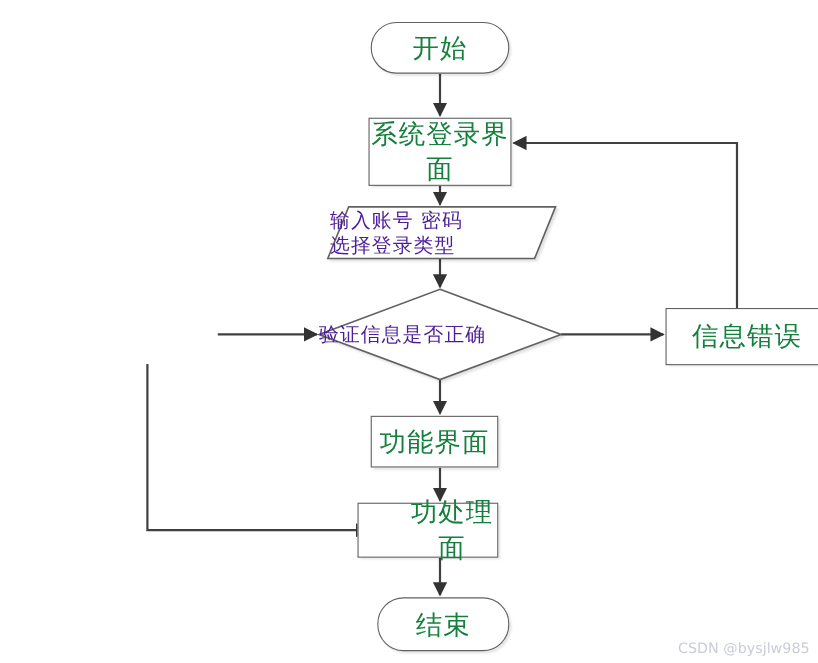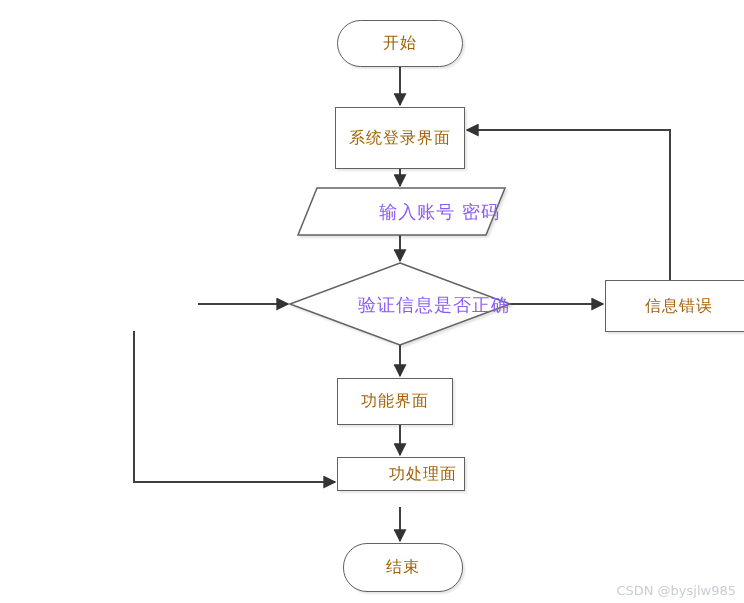--- a/index.html
+++ b/index.html
@@ -10,30 +10,30 @@
     font-family:"DejaVu Serif","Liberation Serif",serif;
     overflow:hidden;
   }
   svg.wires{position:absolute;left:0;top:0;width:744px;height:603px;}
   .node{
     position:absolute;
     display:flex;align-items:center;justify-content:center;
     background:#ffffff;
     border:1.5px solid #616161;
     box-shadow:2px 2px 2px rgba(0,0,0,0.10);
-    font-size:16px;color:#a16207;
+    font-size:24px;color:#15803d;
     letter-spacing:1px;
     box-sizing:border-box;
     text-align:center;
   }
   .terminator{border-radius:24px;}
   .shape-label{
     position:absolute;
-    display:flex;flex-direction:column;align-items:flex-end;justify-content:center;
-    font-size:18px;color:#8b5cf6;letter-spacing:1px;
+    display:flex;flex-direction:column;align-items:flex-start;justify-content:center;
+    font-size:18px;color:#4c1d95;letter-spacing:1px;
     text-align:center;line-height:23px;
     pointer-events:none;
   }
   .poly{filter:drop-shadow(2px 2px 1px rgba(0,0,0,0.12));}
   .watermark{
     position:absolute;right:8px;bottom:5px;
     font-family:"DejaVu Sans","Liberation Sans",sans-serif;
     font-size:13px;
   }
 </style>
@@ -71,36 +71,37 @@
   <div class="node terminator" style="left:337px;top:20px;width:126px;height:47px;">
     <span>开始</span>
   </div>
 
   <div class="node" style="left:335px;top:107px;width:130px;height:62px;">
     <span>系统登录界面</span>
   </div>
 
   <div class="shape-label" style="left:300px;top:188px;width:200px;height:47px;">
     <span>输入账号 密码</span>
+    <span>选择登录类型</span>
   </div>
 
   <div class="shape-label" style="left:290px;top:263px;width:220px;height:82px;">
     <span>验证信息是否正确</span>
   </div>
 
 
   <div class="node" style="left:605px;top:280px;width:148px;height:52px;">
     <span>信息错误</span>
   </div>
 
   <div class="node" style="left:337px;top:378px;width:116px;height:47px;">
     <span>功能界面</span>
   </div>
 
-  <div class="node" style="left:337px;top:457px;width:128px;height:34px;padding-left:44px;">
+  <div class="node" style="left:325px;top:457px;width:128px;height:50px;padding-left:44px;">
     <span>功处理面</span>
   </div>
 
   <div class="node terminator" style="left:343px;top:543px;width:120px;height:49px;">
     <span>结束</span>
   </div>
 
   <div class="watermark" style="color: rgb(201, 205, 214);">CSDN @bysjlw985</div>
 
 </div>

